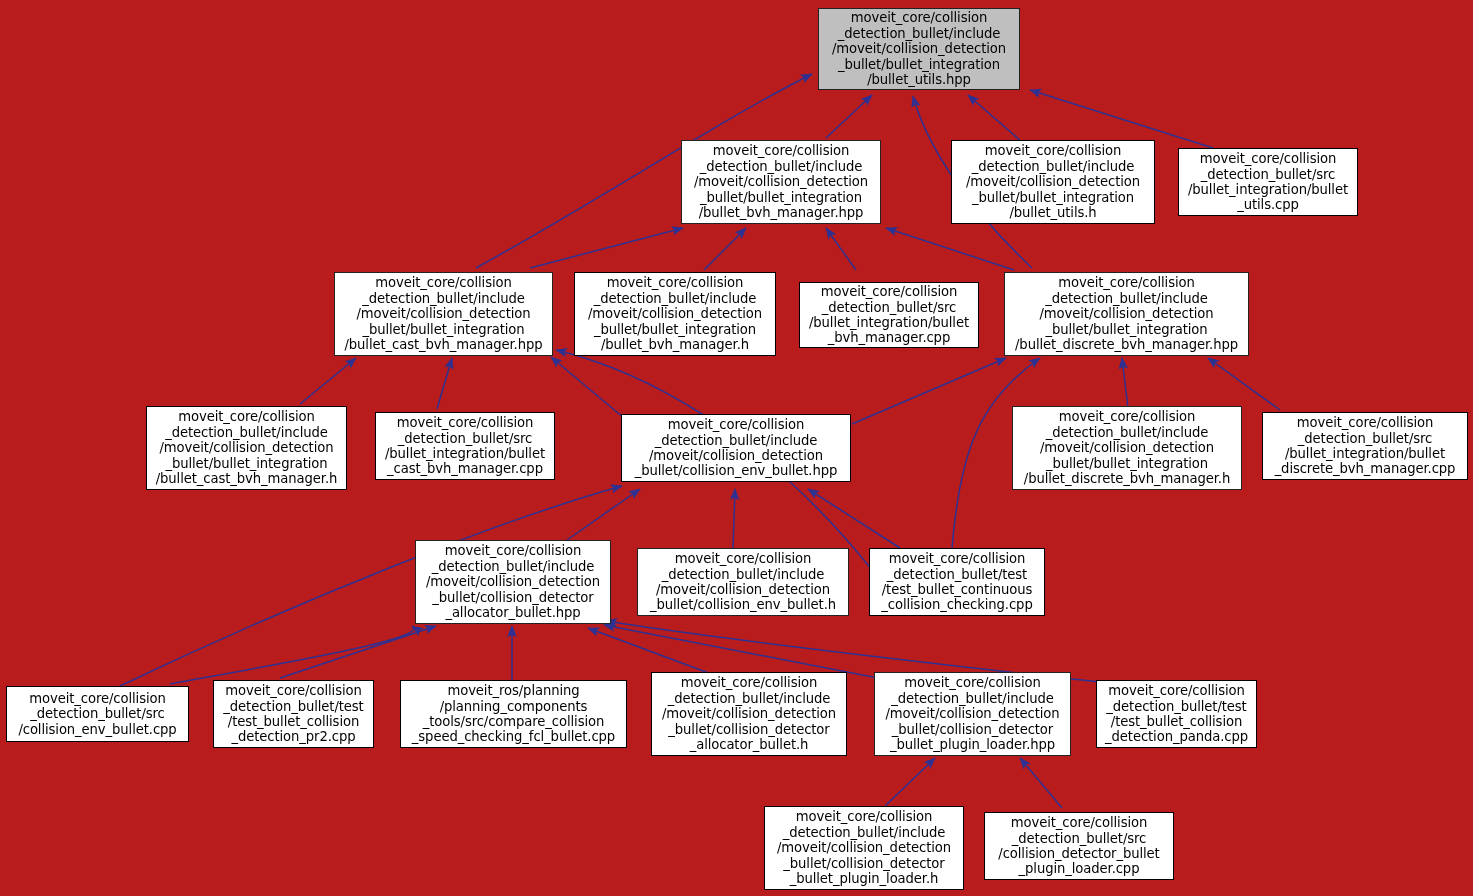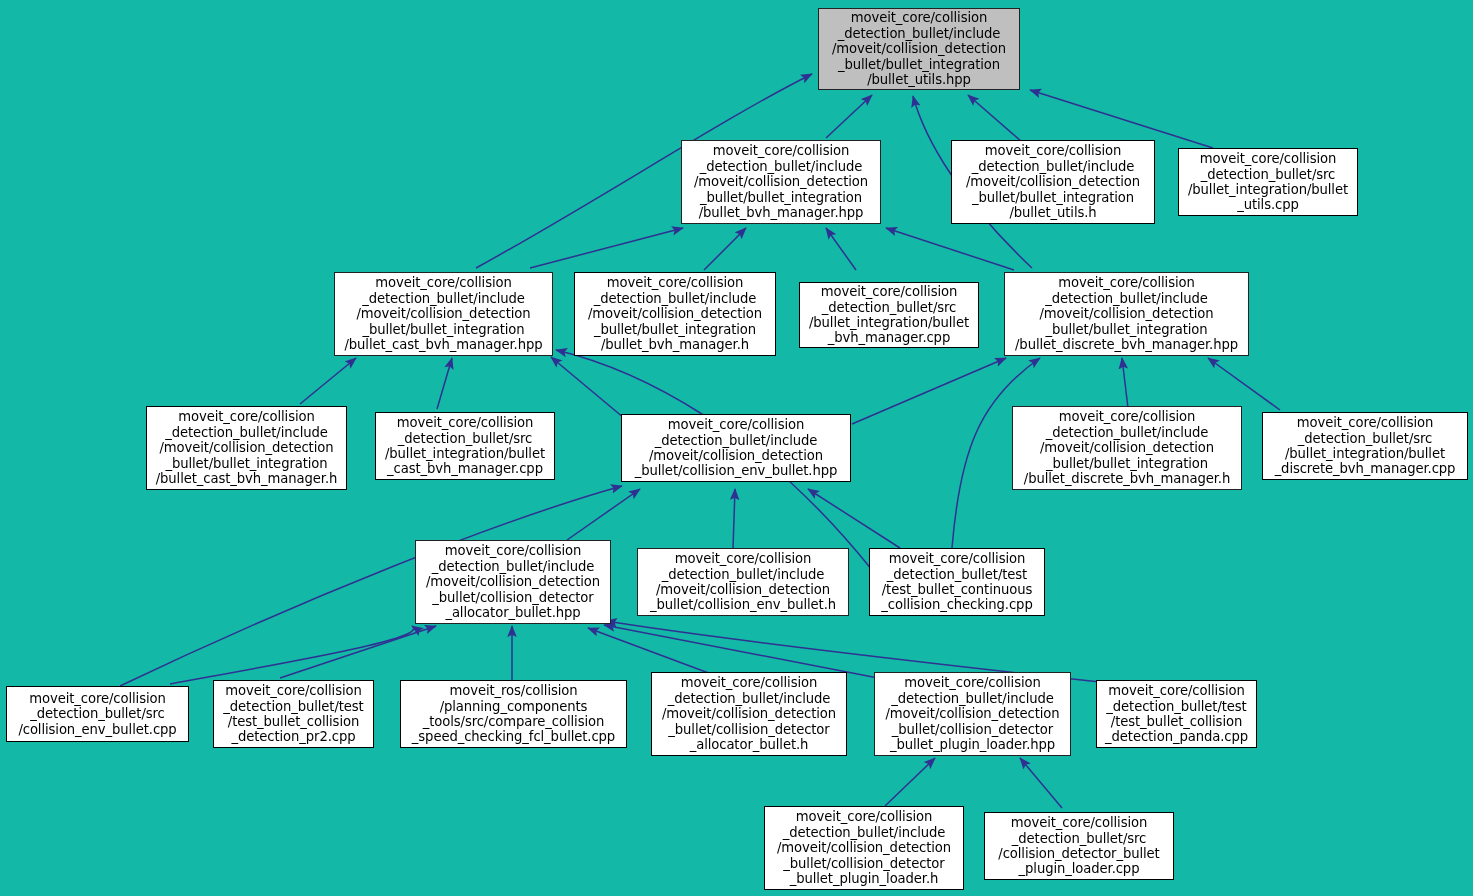--- a/index.html
+++ b/index.html
@@ -4,21 +4,21 @@
 <style>
   html, body {
     margin: 0;
     padding: 0;
     background: #ffffff;
   }
   #canvas {
     position: relative;
     width: 1473px;
     height: 896px;
-    background: #14b8a6;
+    background: #b91c1c;
     overflow: hidden;
     font-family: "DejaVu Sans", sans-serif;
   }
   #edges {
     position: absolute;
     left: 0;
     top: 0;
     width: 1473px;
     height: 896px;
     pointer-events: none;
@@ -189,21 +189,21 @@
 
   <div class="node" style="left:6px; top:686px; width:183px; height:56px;">moveit_core/collision
 _detection_bullet/src
 /collision_env_bullet.cpp</div>
 
   <div class="node" style="left:213px; top:680px; width:161px; height:68px;">moveit_core/collision
 _detection_bullet/test
 /test_bullet_collision
 _detection_pr2.cpp</div>
 
-  <div class="node" style="left:400px; top:680px; width:227px; height:68px;">moveit_ros/collision
+  <div class="node" style="left:400px; top:680px; width:227px; height:68px;">moveit_ros/planning
 /planning_components
 _tools/src/compare_collision
 _speed_checking_fcl_bullet.cpp</div>
 
   <div class="node" style="left:651px; top:672px; width:196px; height:84px;">moveit_core/collision
 _detection_bullet/include
 /moveit/collision_detection
 _bullet/collision_detector
 _allocator_bullet.h</div>
 

